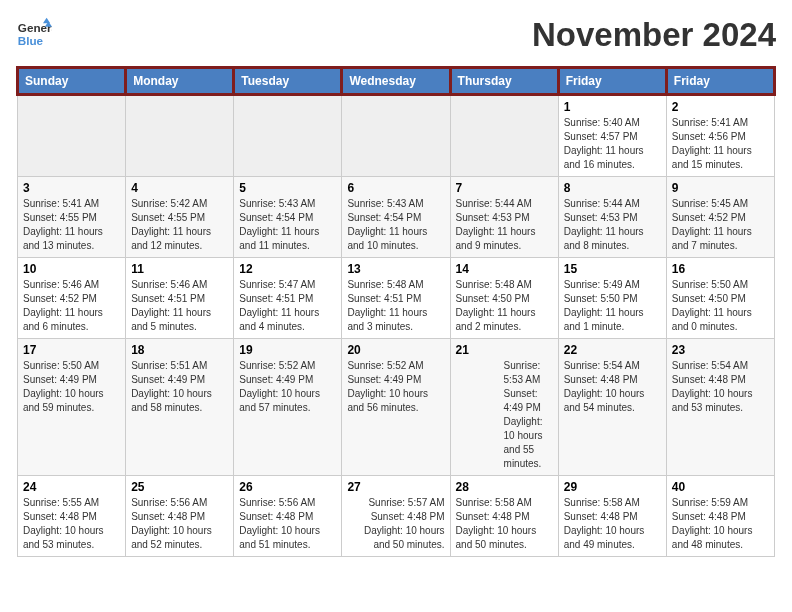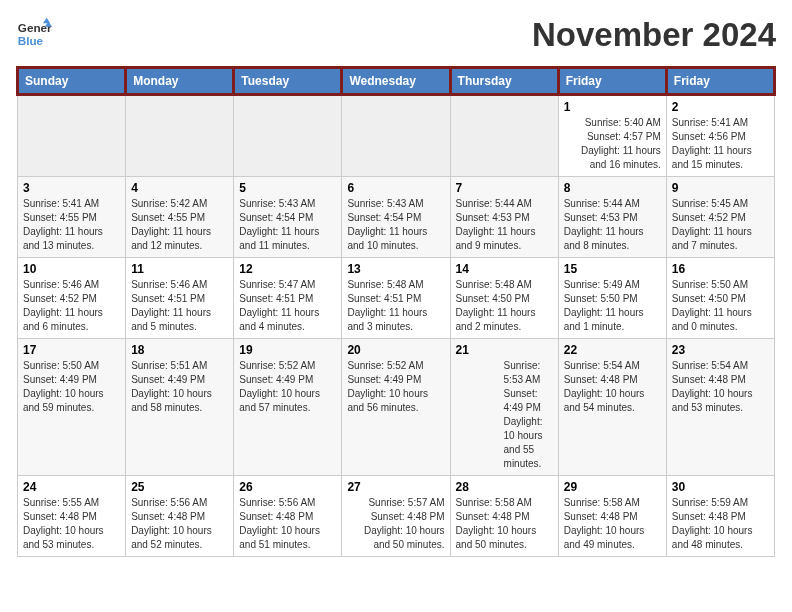--- a/index.html
+++ b/index.html
@@ -116,21 +116,21 @@
   </thead>
   <tbody id="calendar-body">
   <tr class="week-row">
         <td class="empty"></td>
         <td class="empty"></td>
         <td class="empty"></td>
         <td class="empty"></td>
         <td class="empty"></td>
         <td>
           <div class="day-number">1</div>
-          <div class="day-info" style="white-space: pre-line; text-align: right;">Sunrise: 5:40 AM
+          <div class="day-info" style="white-space: pre-line;">Sunrise: 5:40 AM
 Sunset: 4:57 PM
 Daylight: 11 hours and 16 minutes.</div>
         </td>
         <td>
           <div class="day-number">2</div>
           <div class="day-info" style="white-space: pre-line;">Sunrise: 5:41 AM
 Sunset: 4:56 PM
 Daylight: 11 hours and 15 minutes.</div>
         </td>
       </tr>
@@ -297,20 +297,20 @@
 Sunset: 4:48 PM
 Daylight: 10 hours and 50 minutes.</div>
         </td>
         <td>
           <div class="day-number">29</div>
           <div class="day-info" style="white-space: pre-line;">Sunrise: 5:58 AM
 Sunset: 4:48 PM
 Daylight: 10 hours and 49 minutes.</div>
         </td>
         <td>
-          <div class="day-number">30</div>
+          <div class="day-number">40</div>
           <div class="day-info" style="white-space: pre-line;">Sunrise: 5:59 AM
 Sunset: 4:48 PM
 Daylight: 10 hours and 48 minutes.</div>
         </td>
       </tr>
     </tbody>
 </table>
 
 </body></html>

